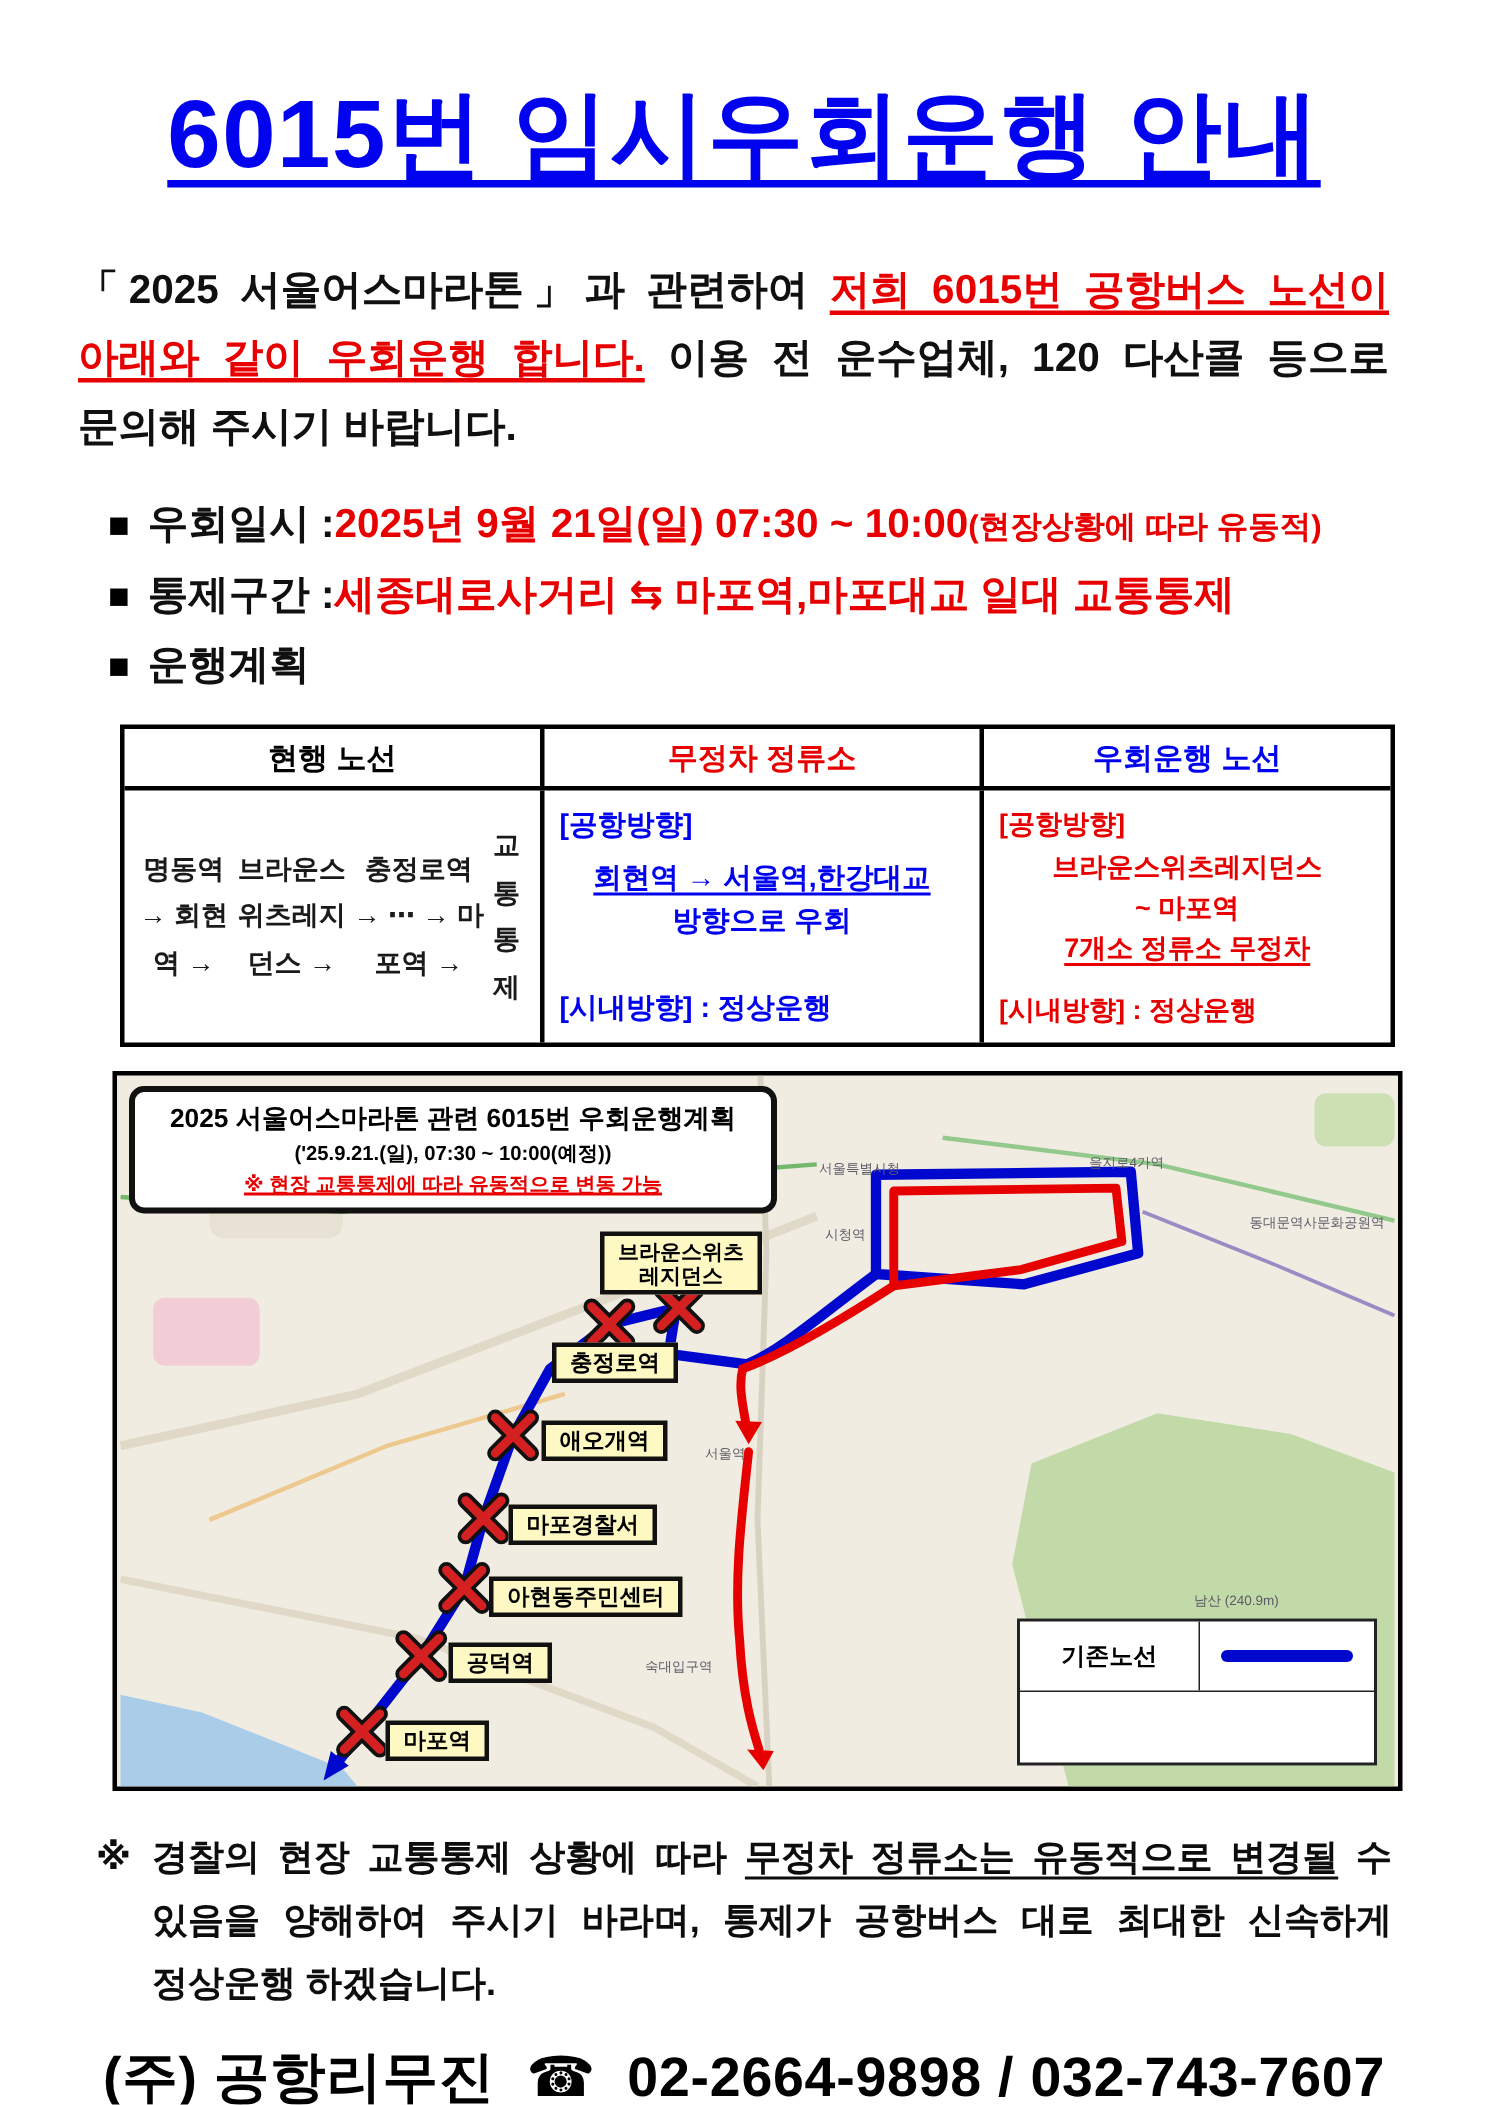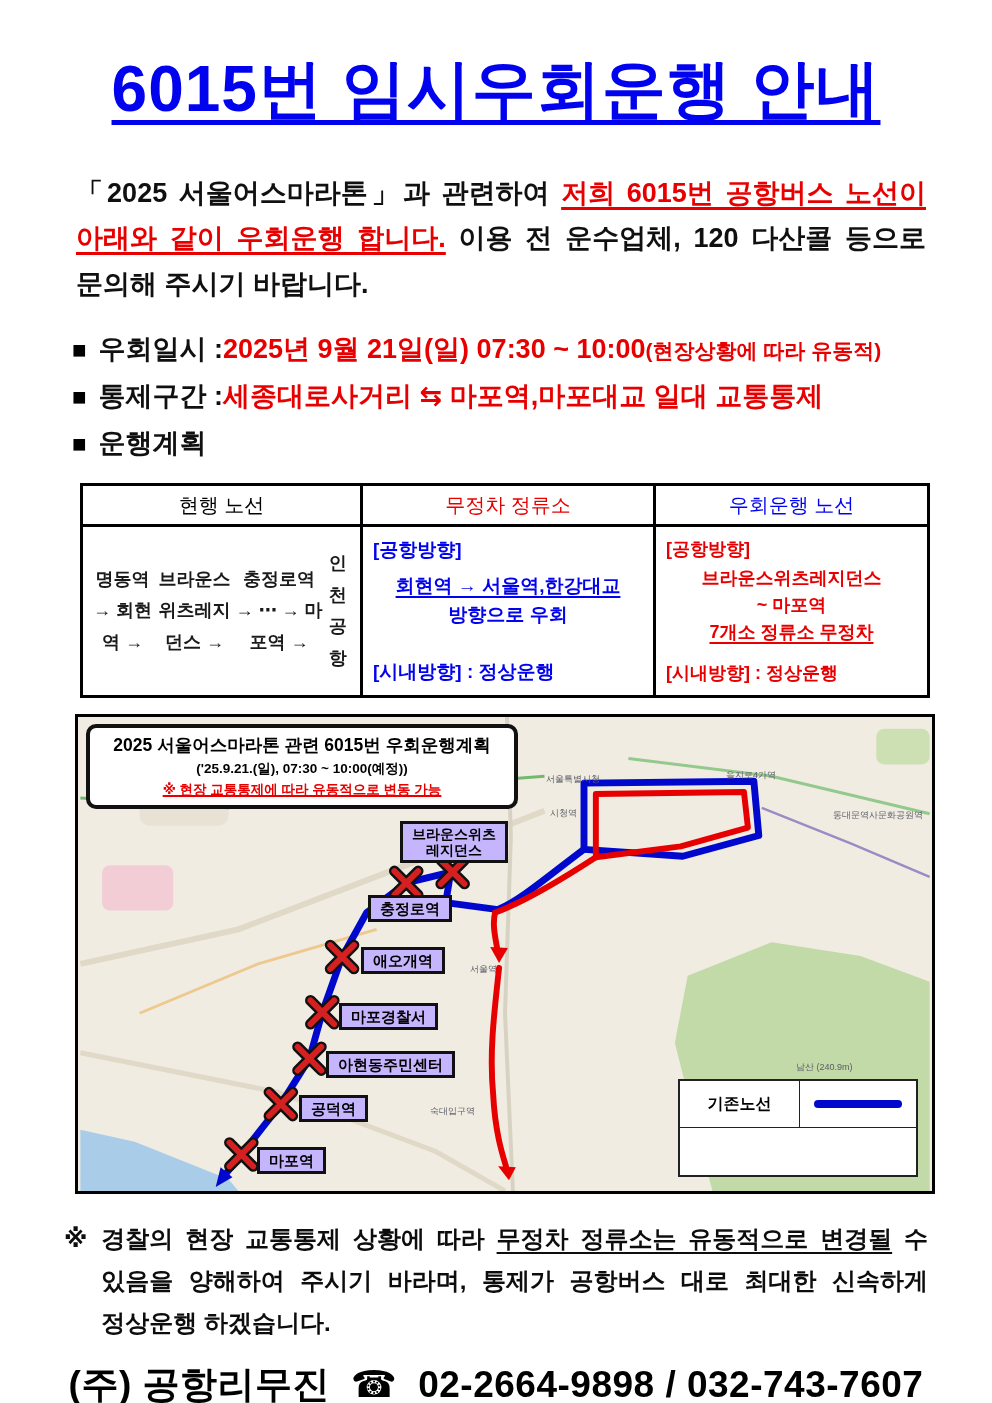--- a/index.html
+++ b/index.html
@@ -9,39 +9,39 @@
     color:#111;position:relative;overflow:hidden;
   }
   
   .title{
     margin:46px 40px 0 40px;text-align:center;
     font-size:64px;font-weight:800;letter-spacing:1px;color:#0203ee;
     text-decoration:underline;text-decoration-thickness:5px;text-underline-offset:9px;
   }
   
   .intro{
-    margin:38px 66px 0 76px;font-size:27px;font-weight:700;
+    margin:38px 66px 0 52px;font-size:27px;font-weight:700;
     line-height:1.68;text-align:justify;word-break:keep-all;color:#101010;
   }
   .intro .red-u{color:#e80000;text-decoration:underline;text-decoration-thickness:2.5px;text-underline-offset:5px;}
   
   .bullets{margin:24px 0 0 72px;}
   .bullet-line{font-size:27px;font-weight:700;margin-bottom:11px;display:flex;align-items:baseline;white-space:nowrap;}
   .bullet-sq{font-size:24px;margin-right:12px;color:#000;}
   .bullet-label{color:#101010;}
   .bullet-value{color:#e80000;}
   .bullet-note{color:#e80000;font-size:21px;font-weight:700;margin-left:0;}
   
   .route-table{
     margin:22px 0 0 80px;width:850px;border:3px solid #000;box-sizing:border-box;
   }
   .rt-head{display:grid;grid-template-columns:280px 293px 271px;border-bottom:3px solid #000;}
   .rt-body{display:grid;grid-template-columns:280px 293px 271px;}
   .rt-hcell{
-    padding:6px 0 5px 0;text-align:center;font-size:20px;font-weight:400;border-right:3px solid #000;
+    padding:6px 0 5px 0;text-align:center;font-size:20px;font-weight:700;border-right:3px solid #000;
   }
   .rt-hcell:last-child{border-right:none;}
   .rt-cell{border-right:3px solid #000;padding:10px 8px;box-sizing:border-box;min-height:168px;}
   .rt-cell:last-child{border-right:none;}
   .c-blue{color:#0203ee;} .c-red{color:#e80000;} .c-black{color:#000;}
   .cur-route{display:flex;flex-direction:row;justify-content:center;align-items:center;
     font-size:18px;font-weight:700;line-height:1.75;height:100%;text-align:center;color:#1a1a1a;}
   .detour-cell{display:flex;flex-direction:column;font-size:19px;font-weight:800;}
   .dir-tag{text-align:left;padding-left:2px;}
   .mid{text-align:center;margin-top:9px;line-height:1.5;}
@@ -57,21 +57,21 @@
   .info-box{
     position:absolute;left:8px;top:7px;width:432px;box-sizing:border-box;
     background:#fff;border:4px solid #111;border-radius:10px;padding:5px 4px 6px 4px;
     text-align:center;z-index:5;
   }
   .info-l1{font-size:17.5px;font-weight:800;color:#000;}
   .info-l2{font-size:13.5px;font-weight:700;color:#000;margin-top:3px;}
   .info-l3{font-size:13.5px;font-weight:800;color:#e80000;margin-top:3px;
     text-decoration:underline;text-decoration-thickness:2px;}
   .map-label{
-    position:absolute;background:#c4b5fd;border:3px solid #111;color:#000;
+    position:absolute;background:#fef9c3;border:3px solid #111;color:#000;
     font-size:15px;font-weight:800;padding:2px 9px;line-height:1.15;
     white-space:pre-line;text-align:center;z-index:4;
   }
   .bg-label{position:absolute;font-size:9px;color:#5c5c66;white-space:nowrap;z-index:1;}
   .legend{
     position:absolute;left:600px;top:362px;width:240px;height:98px;box-sizing:border-box;
     background:#fff;border:2px solid #222;display:grid;grid-template-rows:1fr 1fr;z-index:5;
   }
   .legend-row{display:grid;grid-template-columns:120px 1fr;align-items:center;}
   .legend-row:first-child{border-bottom:1.5px solid #222;}
@@ -121,21 +121,21 @@
     <div class="rt-hcell c-black">현행 노선</div>
     <div class="rt-hcell c-red">무정차 정류소</div>
     <div class="rt-hcell c-blue">우회운행 노선</div>
   </div>
   <div class="rt-body">
     <div class="rt-cell">
       <div class="cur-route">
         <span>명동역 → 회현역 →</span>
         <span>브라운스위츠레지던스 →</span>
         <span>충정로역 → ⋯ → 마포역 →</span>
-        <span>인천공항</span>
+        <span>교통통제</span>
       </div>
     </div>
     <div class="rt-cell detour-cell c-blue">
       <div class="dir-tag">[공항방향]</div>
       <div class="mid">
         <span class="u-line">회현역 → 서울역,한강대교</span><br>
         <span>방향으로 우회</span>
       </div>
       <div class="bottom-tag">[시내방향] : 정상운행</div>
     </div>
@@ -204,21 +204,21 @@
           <path d="M-12,-12 L12,12 M12,-12 L-12,12" stroke="#d42020" stroke-width="6"></path>
         </g>
       <g transform="translate(163,443)">
           <path d="M-12,-12 L12,12 M12,-12 L-12,12" stroke="#111" stroke-width="11"></path>
           <path d="M-12,-12 L12,12 M12,-12 L-12,12" stroke="#d42020" stroke-width="6"></path>
         </g>
     </g>
   </svg>
 
   <span class="bg-label" style="left:468px;top:56px;">서울특별시청</span>
-  <span class="bg-label" style="left:472px;top:90px;">시청역</span>
+  <span class="bg-label" style="left:472px;top:100px;">시청역</span>
   <span class="bg-label" style="left:392px;top:246px;">서울역</span>
   <span class="bg-label" style="left:648px;top:52px;">을지로4가역</span>
   <span class="bg-label" style="left:755px;top:92px;">동대문역사문화공원역</span>
   <span class="bg-label" style="left:352px;top:388px;">숙대입구역</span>
   <span class="bg-label" style="left:718px;top:344px;">남산 (240.9m)</span>
 
   <div class="info-box">
     <div class="info-l1">2025 서울어스마라톤 관련 6015번 우회운행계획</div>
     <div class="info-l2">('25.9.21.(일), 07:30 ~ 10:00(예정))</div>
     <div class="info-l3">※ 현장 교통통제에 따라 유동적으로 변동 가능</div>

